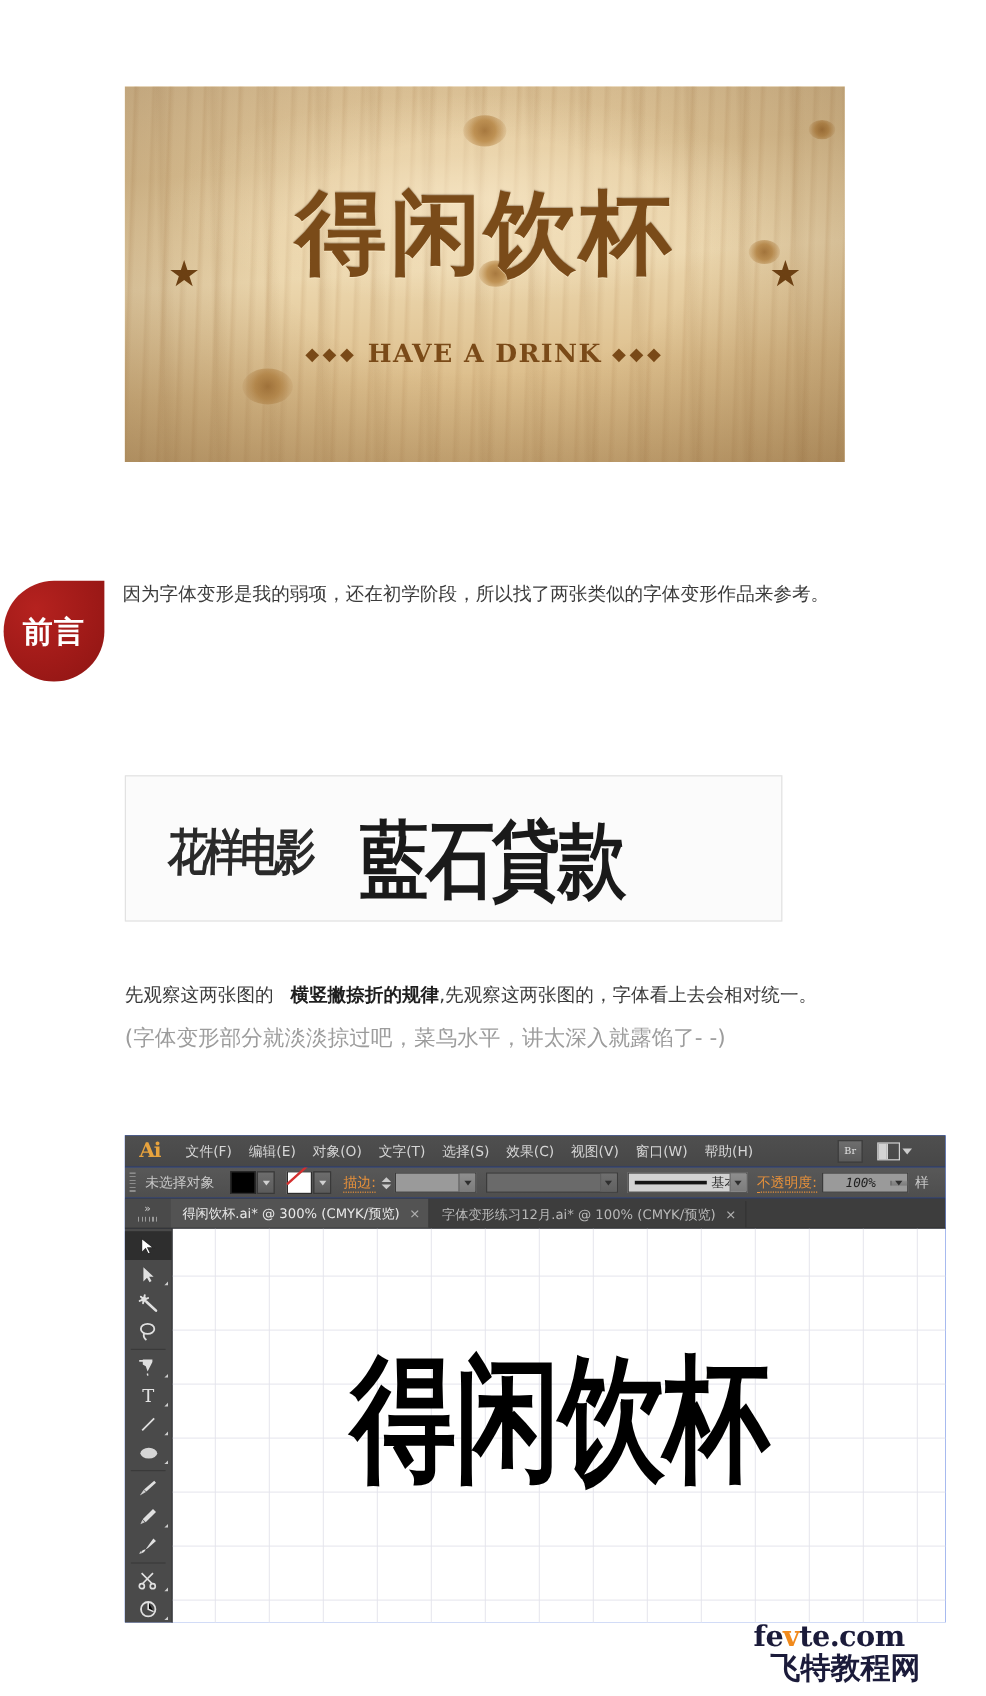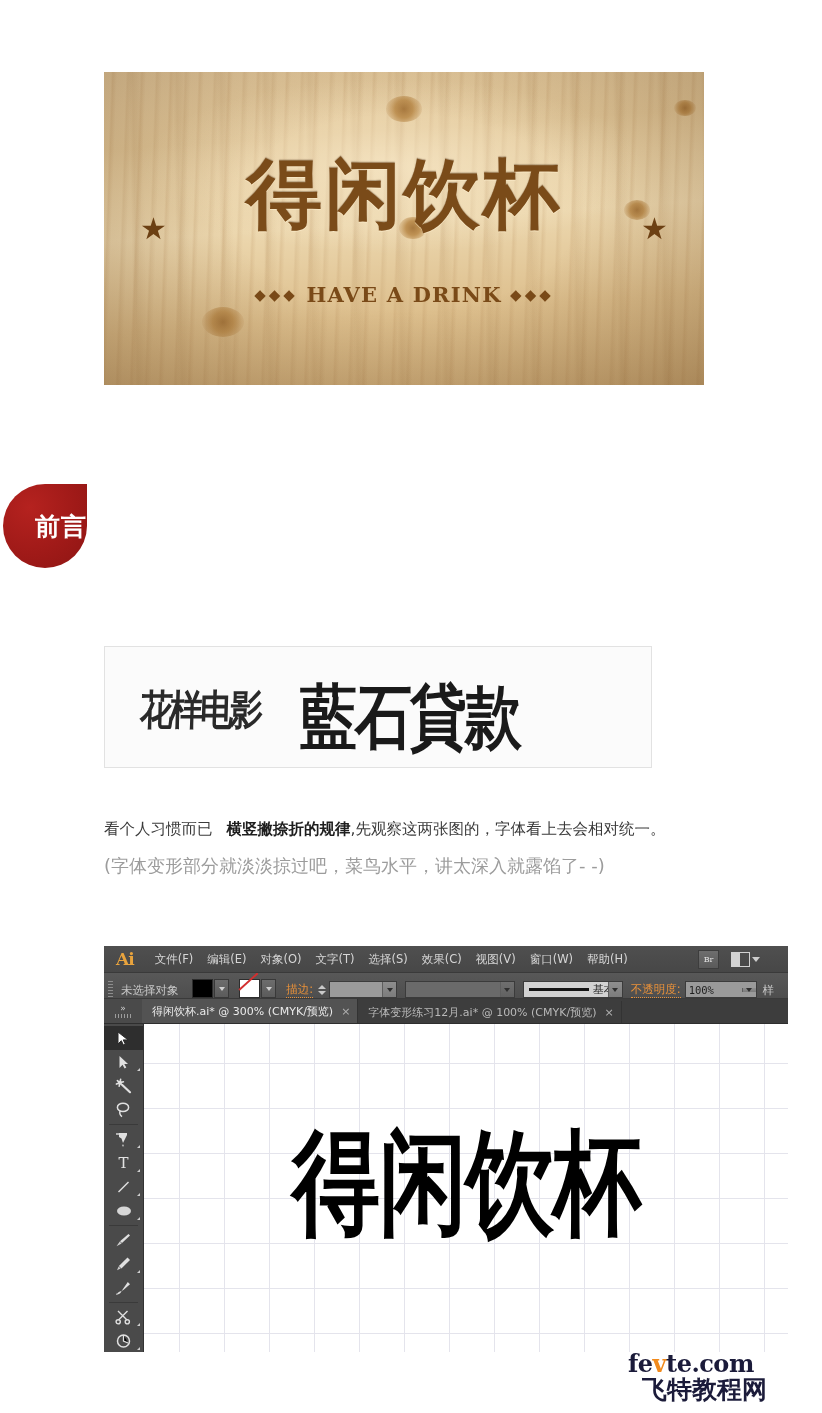--- a/index.html
+++ b/index.html
@@ -100,21 +100,21 @@
     height: 84px;
     background: radial-gradient(circle at 32% 28%, #b5221f 0%, #a01a18 55%, #8e1513 100%);
     border-radius: 50% 0 50% 50%;
     color: #ffffff;
     font-family: "DejaVu Sans", sans-serif;
     font-weight: bold;
     font-size: 25px;
     letter-spacing: 1px;
     display: flex;
     align-items: center;
-    justify-content: flex-end;
+    justify-content: center;
   }
   .intro-text {
     position: absolute;
     left: 102px;
     top: 0;
     width: 690px;
     color: #3a3a3a;
     font-family: "DejaVu Sans", sans-serif;
     font-size: 15.5px;
     line-height: 34px;
@@ -248,21 +248,21 @@
     border-right: 4px solid transparent;
     border-top: 5px solid #cdcdcd;
   }
 
   
   .ai-ctrlbar {
     position: relative;
     height: 25px;
     background: linear-gradient(#585858, #4e4e4e);
     display: flex;
-    align-items: flex-end;
+    align-items: center;
     border-bottom: 1px solid #3a3a3a;
     padding-left: 4px;
     overflow: hidden;
   }
   .grip {
     width: 5px; height: 17px;
     background: repeating-linear-gradient(#8d8d8d 0 1px, transparent 1px 3px);
     margin-right: 8px;
   }
   .ctrl-label { color: #c9c9c9; font-size: 11.5px; margin-right: 14px; white-space: nowrap; }
@@ -352,22 +352,23 @@
   .opacity-box {
     height: 17px;
     width: 72px;
     background: #9a9a9a;
     border: 1px solid #3b3b3b;
     display: flex; align-items: center;
     margin-right: 6px;
     box-sizing: border-box;
   }
   .opacity-box .cv {
-    flex: 1; color: #1f1f1f; font-size: 10.5px; padding-left: 3px;
+    flex: 1; color: #1f1f1f; font-size: 10.5px; padding-left: 19px;
     font-family: "DejaVu Sans Mono", monospace;
+    font-style: italic;
   }
 
   
   .ai-tabbar {
     position: relative;
     height: 24px;
     background: #3d3d3d;
     display: flex;
     align-items: flex-end;
     border-bottom: 1px solid #2e2e2e;
@@ -504,30 +505,31 @@
   </div>
 
   <div class="vignette"></div>
 </div>
 
 <div class="intro-wrap">
   <div class="badge">
     <span>前言</span>
   </div>
   <div class="intro-text">
+    <p>因为字体变形是我的弱项，还在初学阶段，所以找了两张类似的字体变形作品来参考。</p>
   </div>
 </div>
 
 <div class="ref-box">
   <div class="ref-a">花样电影</div>
   <div class="ref-b">藍石貸款</div>
 </div>
 
 <div class="observe">
-  <span>看个人习惯而已</span><b>横竖撇捺折的规律</b><span>,先观察这两张图的，字体看上去会相对统一。</span>
+  <span>先观察这两张图的</span><b>横竖撇捺折的规律</b><span>,先观察这两张图的，字体看上去会相对统一。</span>
   <span class="note">(字体变形部分就淡淡掠过吧，菜鸟水平，讲太深入就露馅了- -)</span>
 </div>
 
 <div class="ai-win">
 
   <div class="ai-menubar">
     <div class="ai-logo">Ai</div>
     <div class="ai-menu-item">文件(F)</div>
     <div class="ai-menu-item">编辑(E)</div>
     <div class="ai-menu-item">对象(O)</div>

